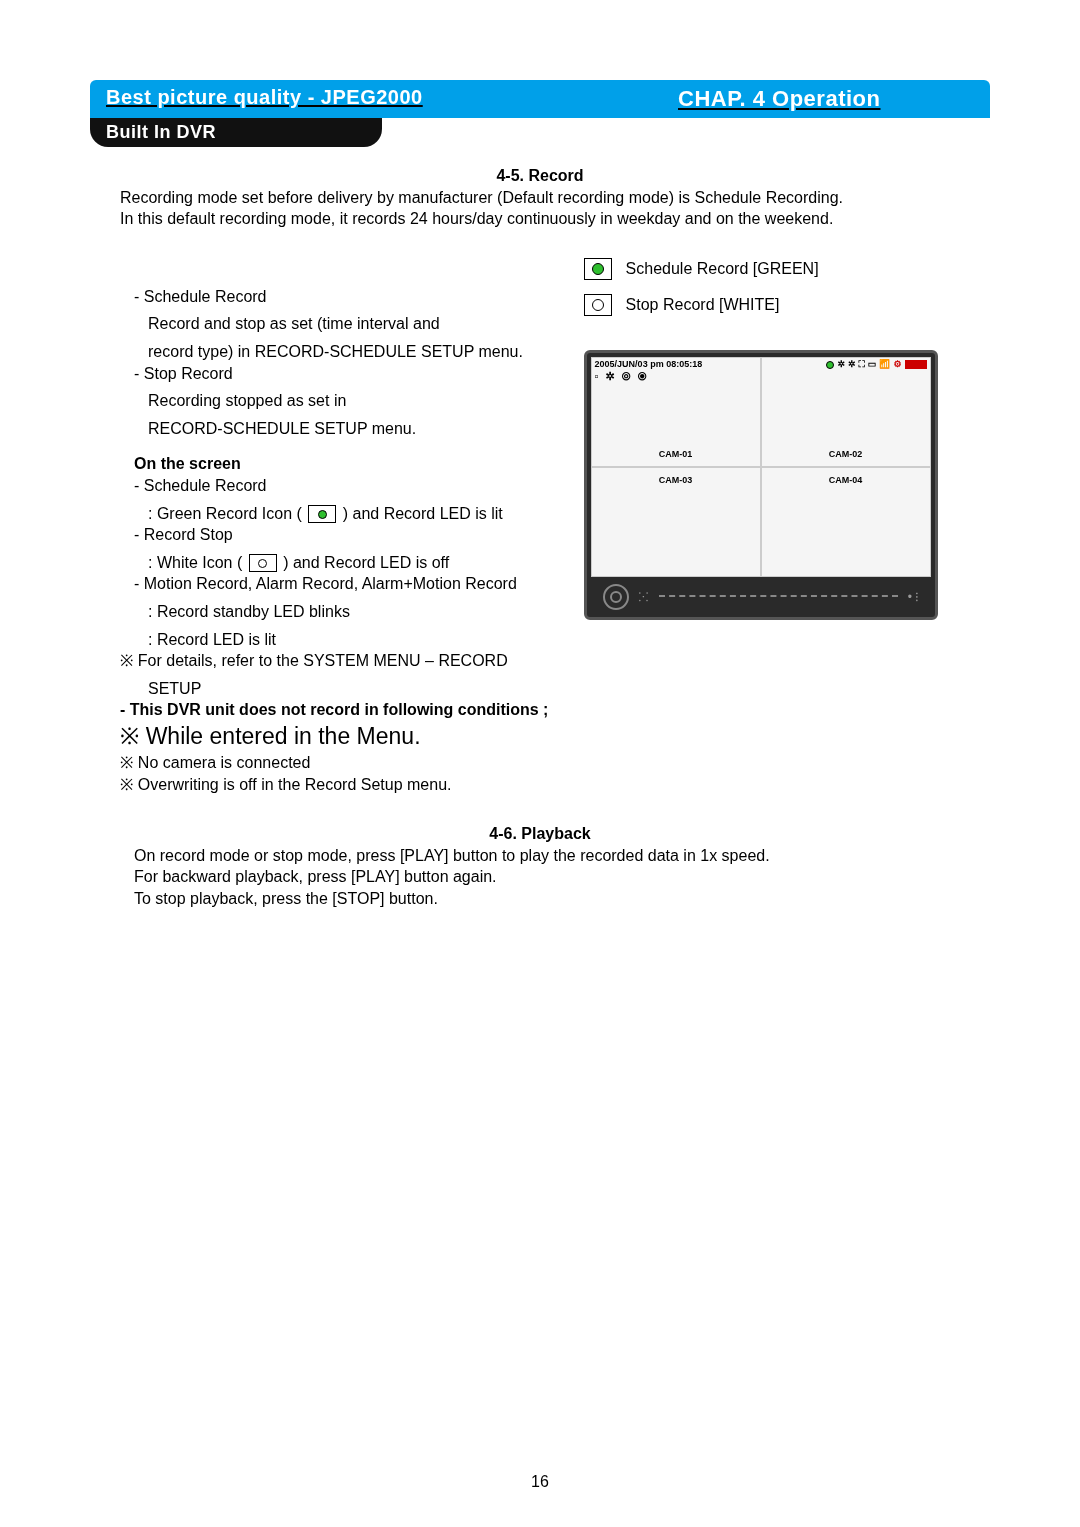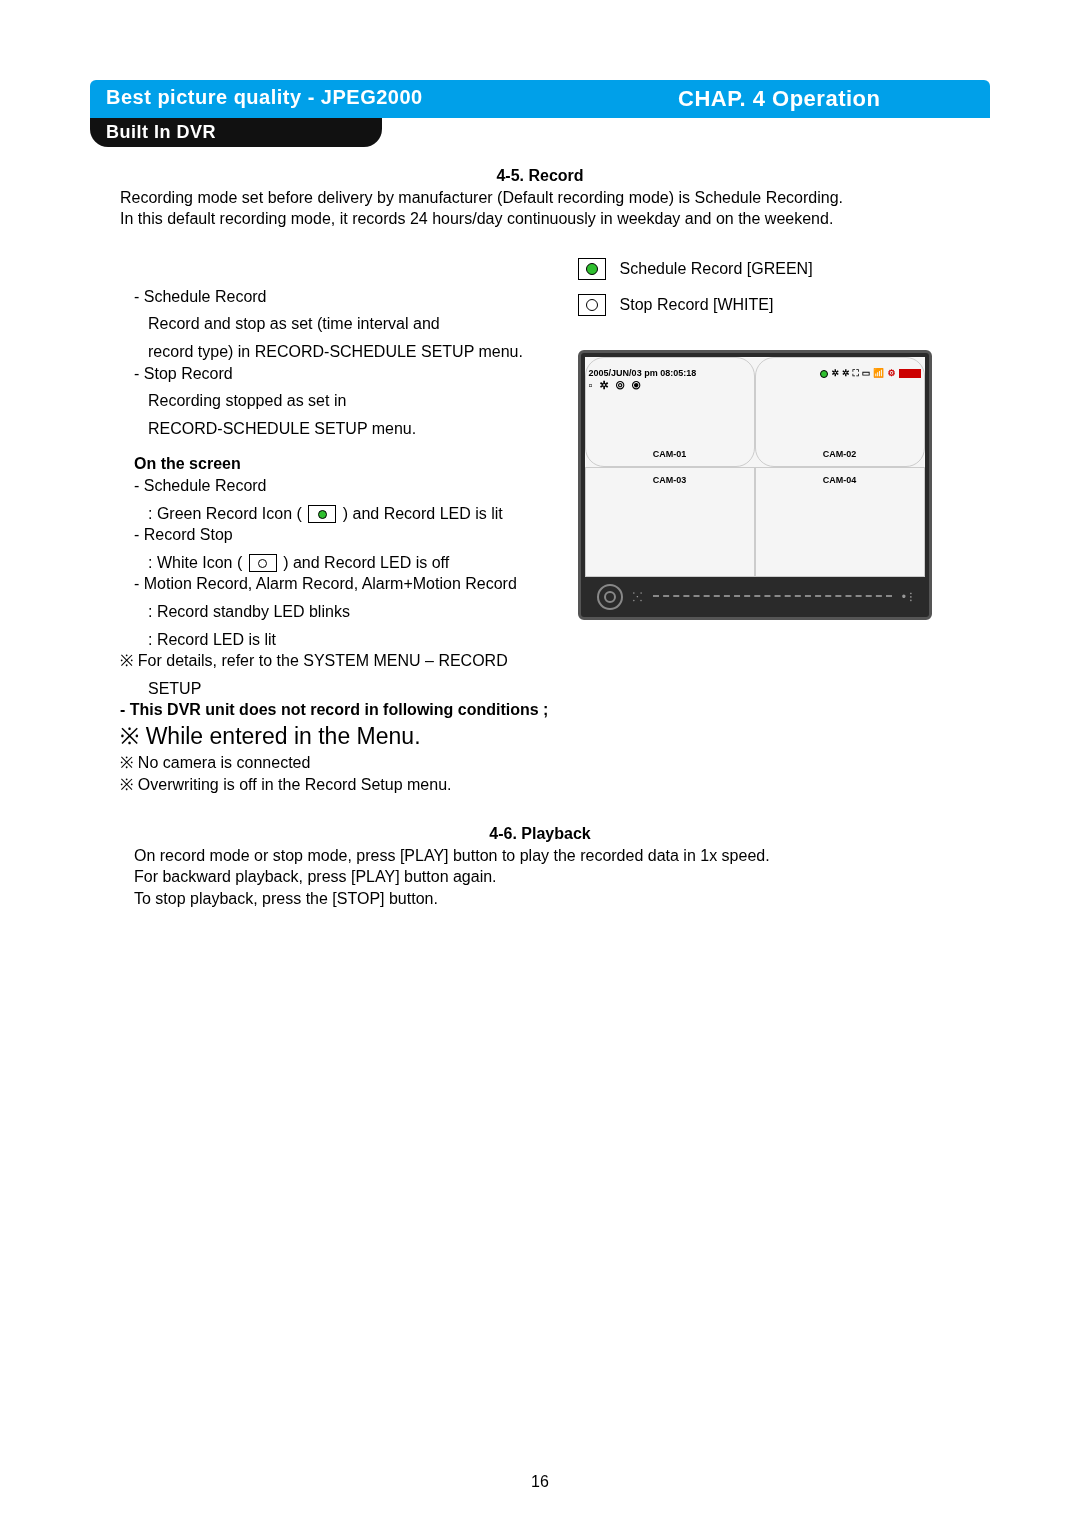--- a/index.html
+++ b/index.html
@@ -1,43 +1,43 @@
 <!DOCTYPE html>
 <html><head>
 <meta charset="utf-8">
 <style>
   html,body{margin:0;padding:0;background:#fff;font-family:Arial,Helvetica,sans-serif;color:#000;}
   .page{width:1080px;height:1527px;margin:0 auto;position:relative;box-sizing:border-box;padding:80px 90px 40px 90px;}
-  .header-row{display:flex;width:100%;}
+  .header-row{display:flex;width:100%;text-decoration:underline;}
   .hdr-left{flex:0 0 60%;background:#00a0e9;color:#fff;font-family:"Arial Narrow",Arial,sans-serif;font-weight:bold;font-size:20px;padding:6px 16px;border-top-left-radius:6px;letter-spacing:0.5px;}
   .hdr-right{flex:1;background:#00a0e9;color:#fff;font-family:"Arial Narrow",Arial,sans-serif;font-weight:bold;font-size:22px;padding:6px 16px;text-align:left;border-top-right-radius:6px;letter-spacing:0.5px;}
   .sub-header{width:260px;background:#111;color:#fff;font-family:"Arial Narrow",Arial,sans-serif;font-weight:bold;font-size:18px;padding:4px 16px;border-bottom-left-radius:18px;border-bottom-right-radius:18px;letter-spacing:0.5px;}
   .content{padding:10px 30px 0 30px;font-size:16px;line-height:1.35;}
   .sec-title{font-weight:bold;margin-top:8px;text-align:center;}
   .indent1{padding-left:14px;}
   .indent2{padding-left:28px;margin-top:6px;}
   .columns{display:flex;align-items:flex-start;margin-top:28px;}
-  .col-left{flex:0 0 54%;padding-right:4px;}
+  .col-left{flex:0 0 54%;padding-right:10px;}
   .col-right{flex:1;}
   .legend-row{display:flex;align-items:center;margin-bottom:14px;}
   .sw-box{width:26px;height:20px;border:1px solid #000;display:flex;align-items:center;justify-content:center;margin-right:14px;background:#fff;}
   .dot{width:12px;height:12px;border-radius:50%;border:1.5px solid #000;box-sizing:border-box;}
   .dot.green{background:#2fbf2f;}
   .dot.white{background:#fff;}
   .inline-icon{display:inline-flex;vertical-align:middle;width:26px;height:16px;border:1px solid #000;align-items:center;justify-content:center;margin:0 2px;background:#fff;}
   .inline-icon .dot{width:9px;height:9px;}
   .dvr{margin-top:34px;width:340px;border:3px solid #555;border-radius:6px;background:#2a2a2a;padding:4px 4px 0 4px;position:relative;}
   .dvr-screen{background:#f5f5f5;height:220px;position:relative;display:grid;grid-template-columns:1fr 1fr;grid-template-rows:1fr 1fr;}
-  .dvr-topbar{position:absolute;top:0;left:0;right:0;height:30px;font-size:9px;font-weight:bold;color:#000;padding:12px 4px;line-height:1.1;display:flex;justify-content:space-between;align-items:flex-start;}
+  .dvr-topbar{position:absolute;top:0;left:0;right:0;height:30px;font-size:9px;font-weight:bold;color:#000;padding:3px 4px;line-height:1.1;display:flex;justify-content:space-between;align-items:flex-start;}
   .dvr-timestamp{white-space:nowrap;}
   .dvr-top-icons{display:flex;gap:3px;align-items:center;}
   .dvr-top-icons .mini{font-size:9px;color:#000;}
   .dvr-top-icons .redbar{width:22px;height:9px;background:#c00;}
   .cell{border:1px solid #ccc;display:flex;align-items:flex-end;justify-content:center;font-size:9px;font-weight:bold;padding:6px 0;}
-  .cell.top{align-items:flex-end;border-radius:19px;}
+  .cell.top{align-items:flex-end;}
   .cell.bot{align-items:flex-start;}
   .dvr-controls{height:40px;display:flex;align-items:center;justify-content:flex-start;gap:10px;padding:0 12px;color:#999;font-size:12px;}
   .jog{width:22px;height:22px;border:2px solid #888;border-radius:50%;position:relative;}
   .jog::after{content:"";position:absolute;inset:5px;border:2px solid #888;border-radius:50%;}
   .dash-row{flex:1;height:1px;border-top:2px dashed #888;}
   .note-bullet{letter-spacing:0;}
   .lower{}
   .page-num{position:absolute;bottom:36px;left:0;right:0;text-align:center;font-size:16px;}
 </style>
 </head>

